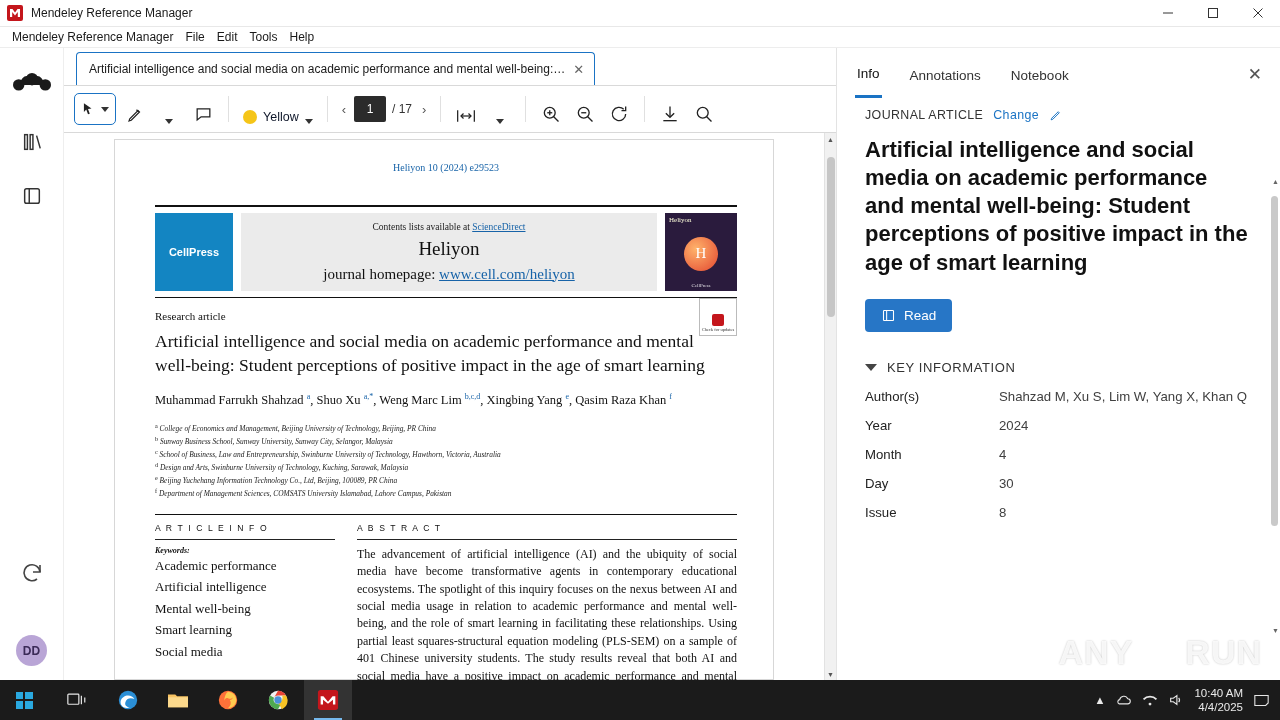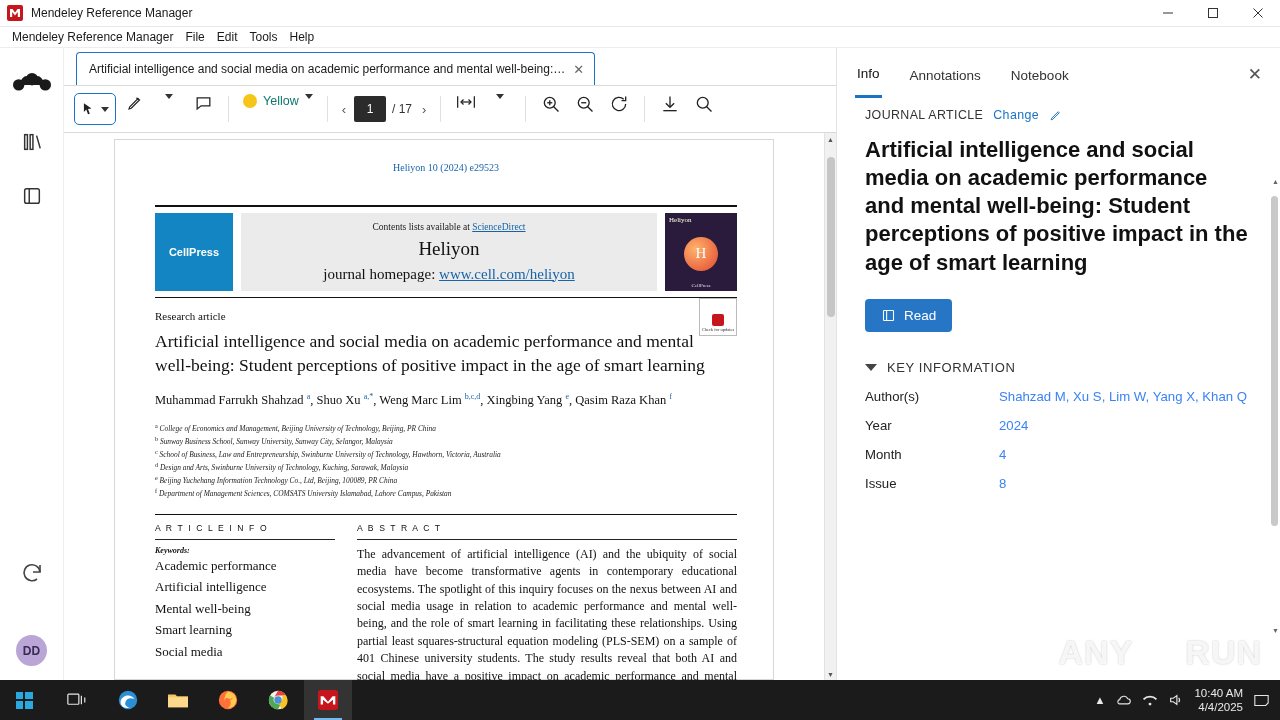--- a/index.html
+++ b/index.html
@@ -62,22 +62,22 @@
   .tab .tab-label {
     max-width:540px; white-space:nowrap; overflow:hidden; text-overflow:ellipsis;
   }
   .tab .tab-close { color:#666; font-size:13px; }
   
   .pdf-toolbar {
     height:48px; border-top:1px solid #d9d9d9; border-bottom:1px solid #d9d9d9;
     display:flex; align-items:center; gap:4px; padding:0 10px; background:#fff;
   }
   .tool-btn {
-    height:30px; min-width:30px; display:flex; align-items:flex-start; justify-content:center;
-    border-radius:4px; color:#0f766e; padding:0 4px;
+    height:30px; min-width:30px; display:flex; align-items:flex-end; justify-content:center;
+    border-radius:4px; color:#0f172a; padding:0 4px;
   }
   .tool-select {
     height:32px; border:1px solid #1a73c4; border-radius:5px; display:flex; align-items:center;
     padding:0 6px; gap:6px;
   }
   .caret { width:0;height:0;border-left:4px solid transparent;border-right:4px solid transparent;border-top:5px solid #333; }
   .sep { width:1px; height:26px; background:#e0e0e0; margin:0 6px; }
   .hl-swatch { width:14px;height:14px;border-radius:50%;background:#f5c518; }
   .page-box {
     width:32px;height:26px;background:#2b2b2b;color:#fff;display:flex;align-items:center;
@@ -152,21 +152,21 @@
   .type-row .change { color:#1a73c4; }
   .doc-title { font-size:22px; line-height:1.28; font-weight:bold; color:#111; margin:14px 0 22px; }
   .read-btn {
     display:inline-flex; align-items:center; gap:8px; background:#2776c6; color:#fff;
     border-radius:4px; padding:9px 16px; font-size:13.5px;
   }
   .key-head { display:flex; align-items:center; gap:10px; margin:28px 0 14px; font-size:13px; letter-spacing:.6px; color:#333; }
   .chev-down { width:0;height:0;border-left:6px solid transparent;border-right:6px solid transparent;border-top:7px solid #444; }
   .kv { display:flex; margin-bottom:14px; font-size:13.2px; }
   .kv .k { width:134px; color:#222; }
-  .kv .v { color:#3b82f6; flex:1; }
+  .kv .v { color:#404040; flex:1; }
   .panel-sb { position:absolute; right:2px; top:148px; width:7px; height:330px; background:#c9c9c9; border-radius:4px; }
   .panel-sb-top { position:absolute; right:1px; top:130px; font-size:7px; color:#666; }
   .panel-sb-bot { position:absolute; right:1px; bottom:46px; font-size:7px; color:#666; }
   
   .watermark {
     position:absolute; right:18px; bottom:48px; display:flex; align-items:center; gap:6px;
     color:rgba(255,255,255,.85); font-size:34px; font-weight:bold; letter-spacing:1px;
     text-shadow:0 0 2px rgba(0,0,0,.25); pointer-events:none;
     font-family:"Liberation Sans", sans-serif;
   }
@@ -476,20 +476,24 @@
       </div>
       <div class="kv">
         <div class="k">Year</div>
         <div class="v">2024</div>
       </div>
       <div class="kv">
         <div class="k">Month</div>
         <div class="v">4</div>
       </div>
       <div class="kv">
+        <div class="k">Day</div>
+        <div class="v">30</div>
+      </div>
+      <div class="kv">
         <div class="k">Issue</div>
         <div class="v">8</div>
       </div>
     </div>
     <div class="panel-sb-top">▲</div>
     <div class="panel-sb"></div>
     <div class="panel-sb-bot">▼</div>
   </div>
 </div>
 

